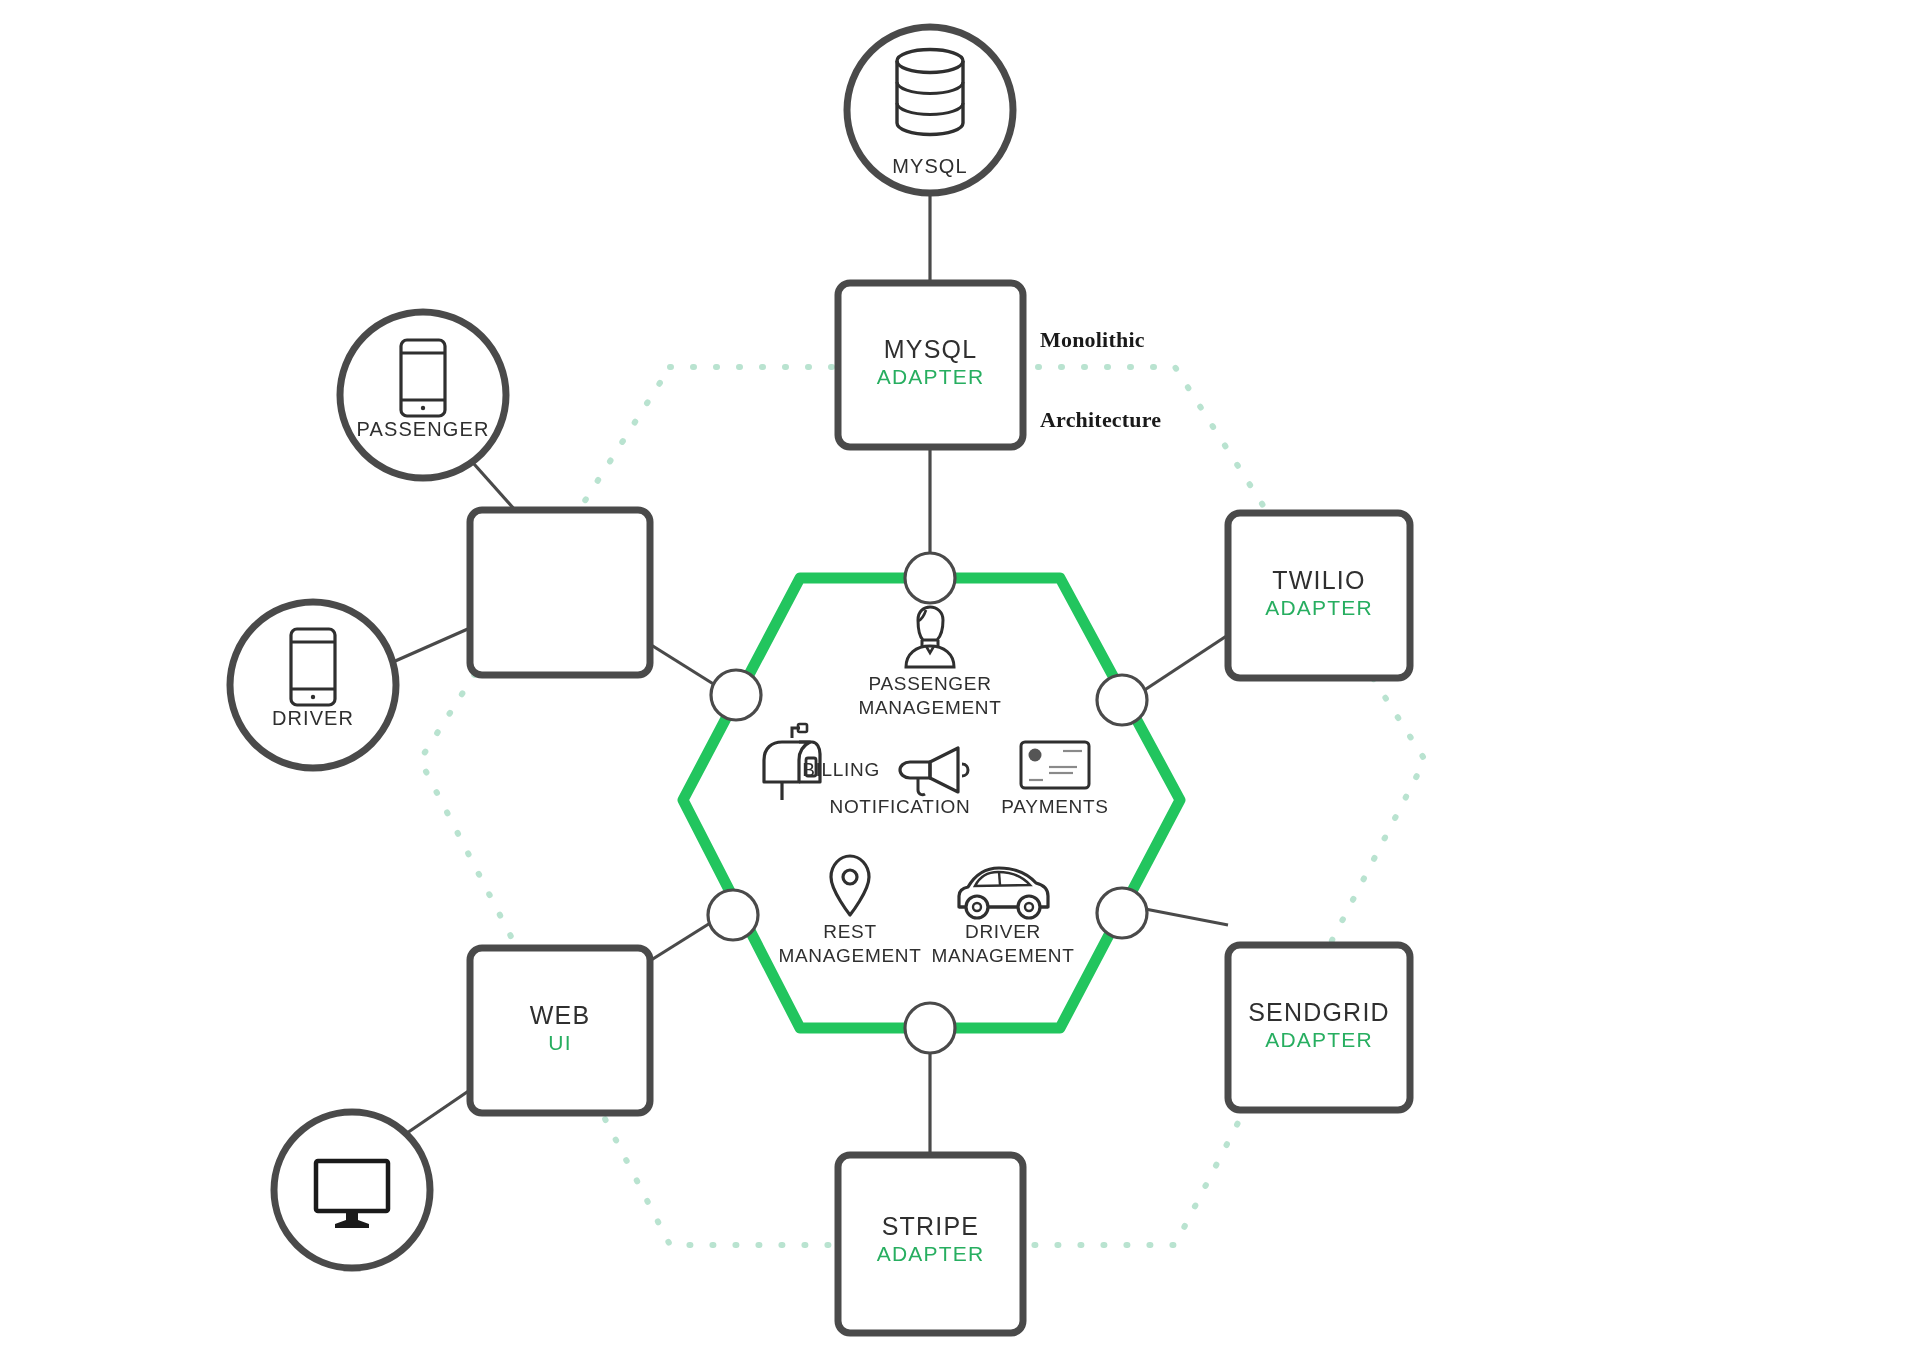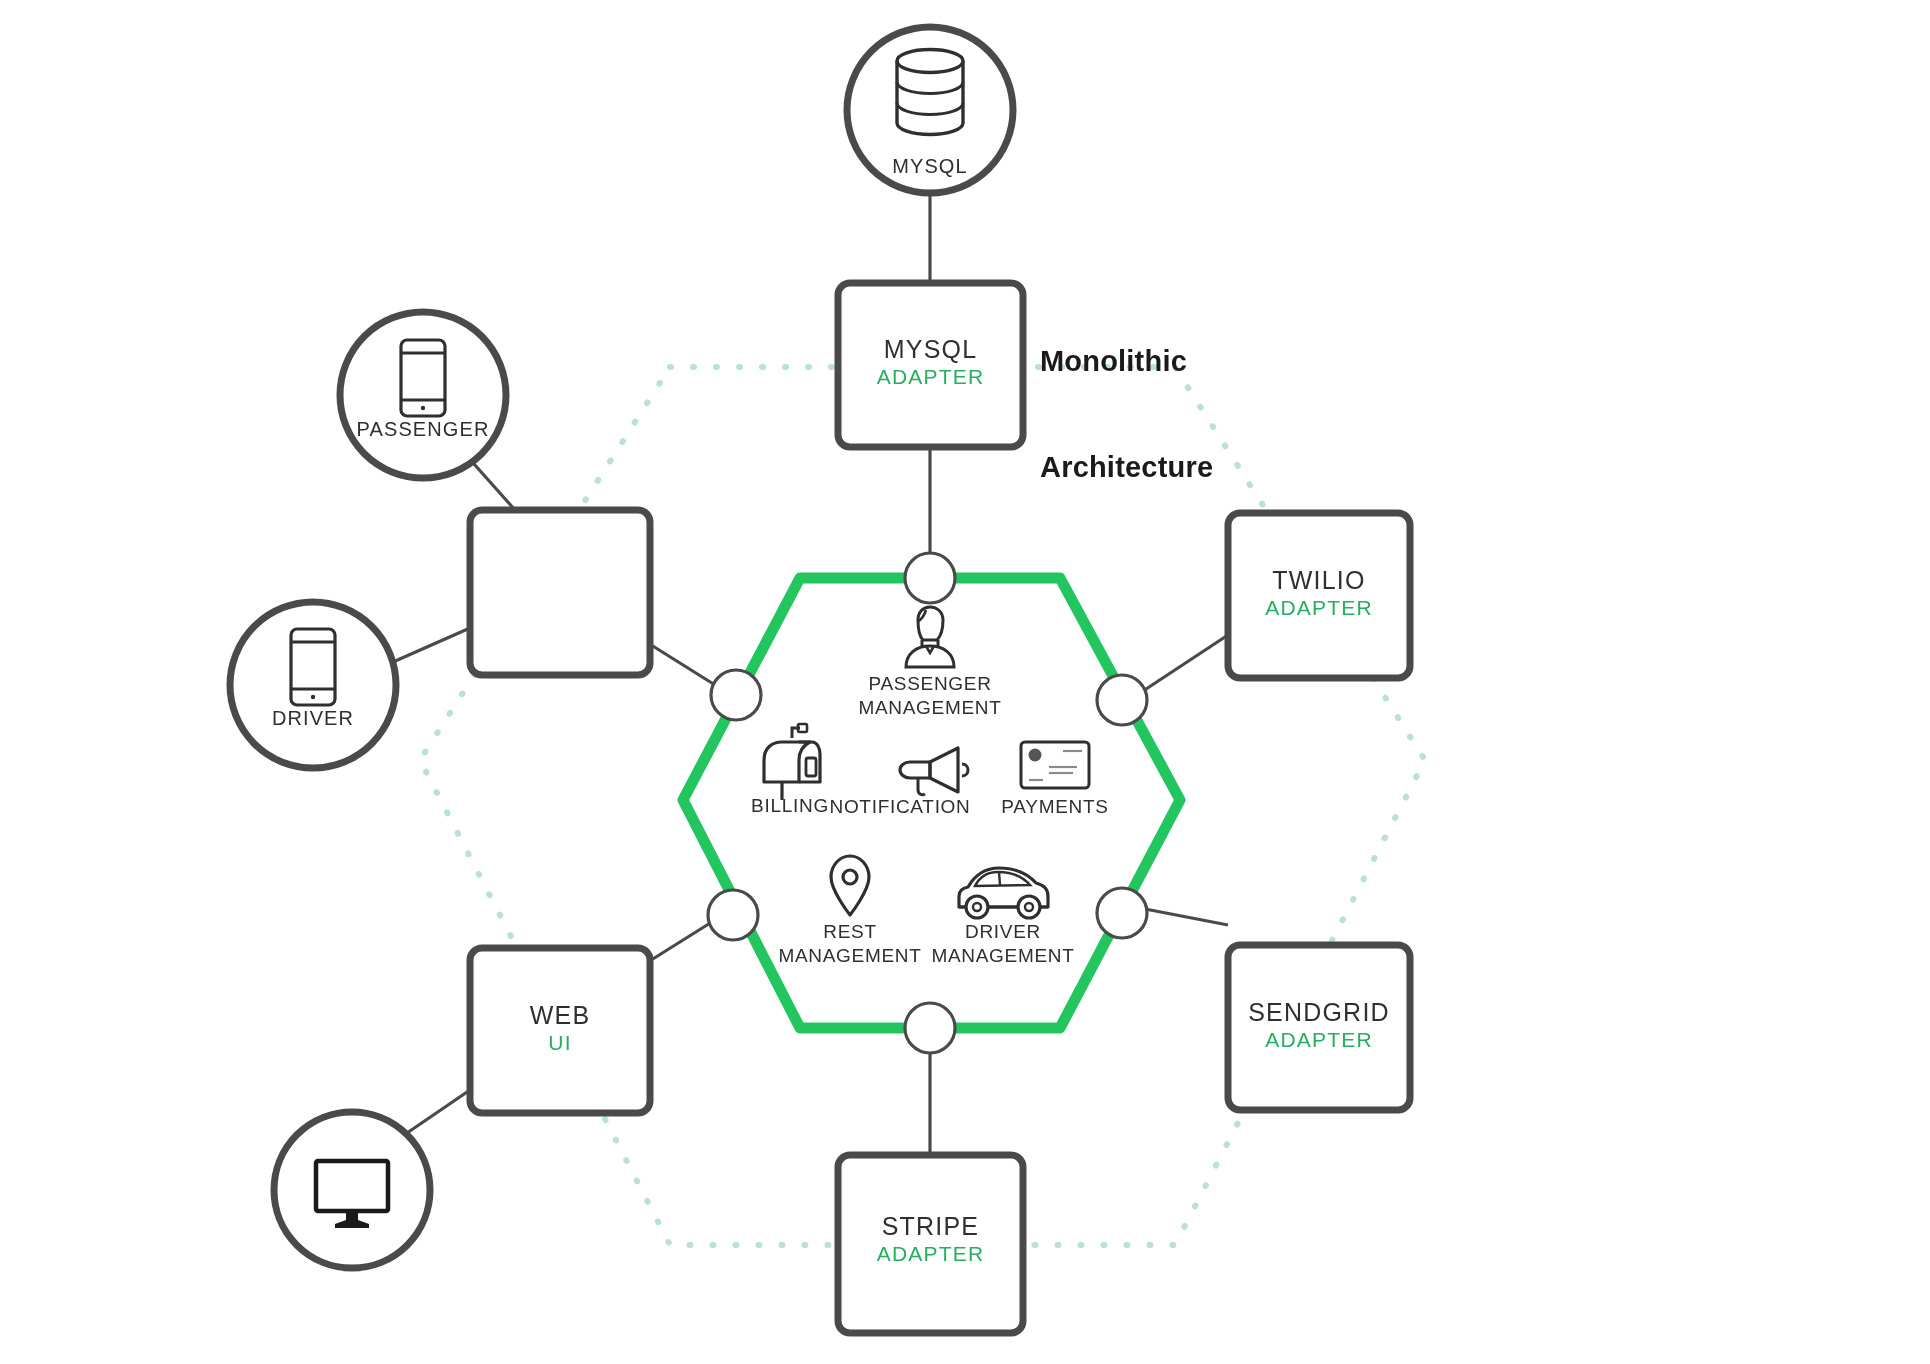--- a/index.html
+++ b/index.html
@@ -57,23 +57,23 @@
     font-size: 21px;
     letter-spacing: 1.2px;
   }
   .svc-cap {
     font-size: 19px;
     letter-spacing: 0.7px;
     line-height: 1.25;
   }
   .title-txt {
     position: absolute;
-    font-family: Liberation Sans, sans-serif;
+    font-family: Liberation Serif, serif;
     font-weight: bold;
-    font-size: 29px;
+    font-size: 22px;
     color: #1a1a1a;
     line-height: 1.22;
     letter-spacing: 0.2px;
     white-space: pre;
     user-select: none;
   }
 </style>
 </head>
 <body>
 
@@ -298,21 +298,21 @@
   <div style="position:absolute; left:838px; top:1212px; width:185px;">
     <div class="lbl box-line1" style="position:static;">STRIPE</div>
     <div class="lbl box-line2 green" style="position:static;">ADAPTER</div>
   </div>
 
   <div style="position:absolute; left:800px; top:672px; width:260px;">
     <div class="lbl svc-cap" style="position:static;">PASSENGER</div>
     <div class="lbl svc-cap" style="position:static;">MANAGEMENT</div>
   </div>
 
-  <div class="lbl svc-cap" style="left:700px; top:794px; width:180px;">BILLING</div>
+  <div class="lbl svc-cap" style="left:700px; top:758px; width:180px;text-align:right;">BILLING</div>
 
   <div class="lbl svc-cap" style="left:810px; top:795px; width:180px;">NOTIFICATION</div>
 
   <div class="lbl svc-cap" style="left:970px; top:795px; width:170px;">PAYMENTS</div>
 
   <div style="position:absolute; left:760px; top:920px; width:180px;">
     <div class="lbl svc-cap" style="position:static;">REST</div>
     <div class="lbl svc-cap" style="position:static;">MANAGEMENT</div>
   </div>
 

